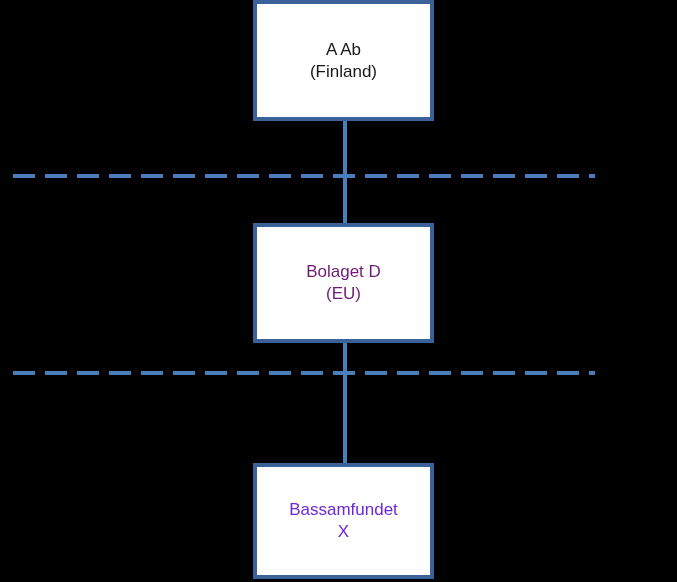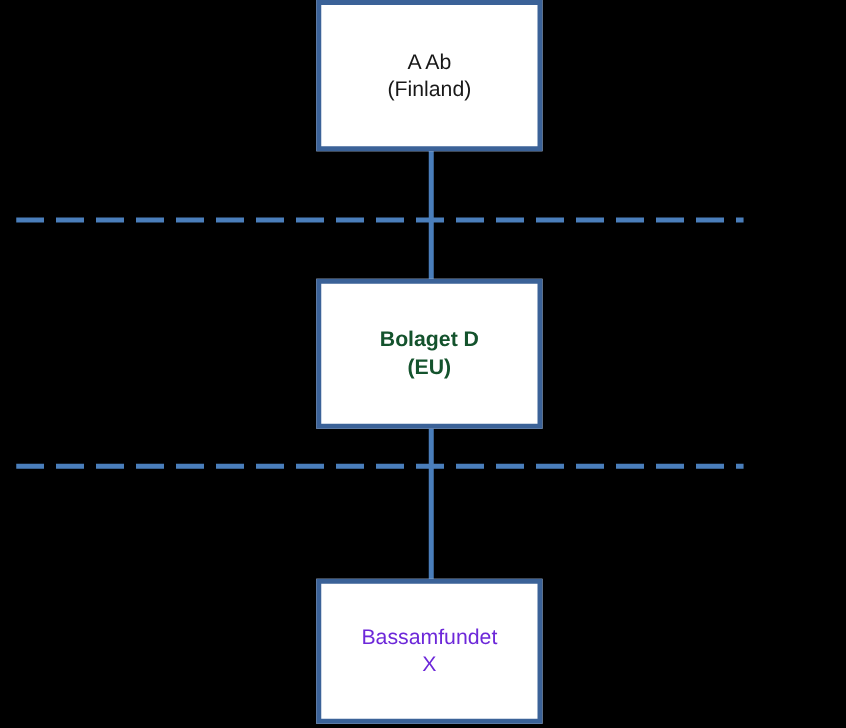--- a/index.html
+++ b/index.html
@@ -65,21 +65,21 @@
   <div class="divider" id="div-1" style="top: 174px; background-image: repeating-linear-gradient(to right, rgb(74, 126, 187) 0px, rgb(74, 126, 187) 22px, rgba(0, 0, 0, 0) 22px, rgba(0, 0, 0, 0) 32px);"></div>
 
   <div class="divider" id="div-2" style="top: 371px; background-image: repeating-linear-gradient(to right, rgb(74, 126, 187) 0px, rgb(74, 126, 187) 22px, rgba(0, 0, 0, 0) 22px, rgba(0, 0, 0, 0) 32px);"></div>
 
   <div class="node-box" id="box-0" style="left: 253px; top: 0px; width: 181px; height: 121px; border-color: rgb(59, 98, 152); background: rgb(255, 255, 255);">
     <div class="node-label" style="color: rgb(24, 24, 24);">A Ab
 (Finland)</div>
   </div>
 
   <div class="node-box" id="box-1" style="left: 253px; top: 223px; width: 181px; height: 120px; border-color: rgb(59, 98, 152); background: rgb(255, 255, 255);">
-    <div class="node-label" style="color: #14532d; font-weight: bold;">Bolaget D
+    <div class="node-label" style="color: #701a75;">Bolaget D
 (EU)</div>
   </div>
 
   <div class="node-box" id="box-2" style="left: 253px; top: 463px; width: 181px; height: 116px; border-color: rgb(59, 98, 152); background: rgb(255, 255, 255);">
     <div class="node-label" style="color: #6d28d9;">Bassamfundet
 X</div>
   </div>
 
 </div>
 

